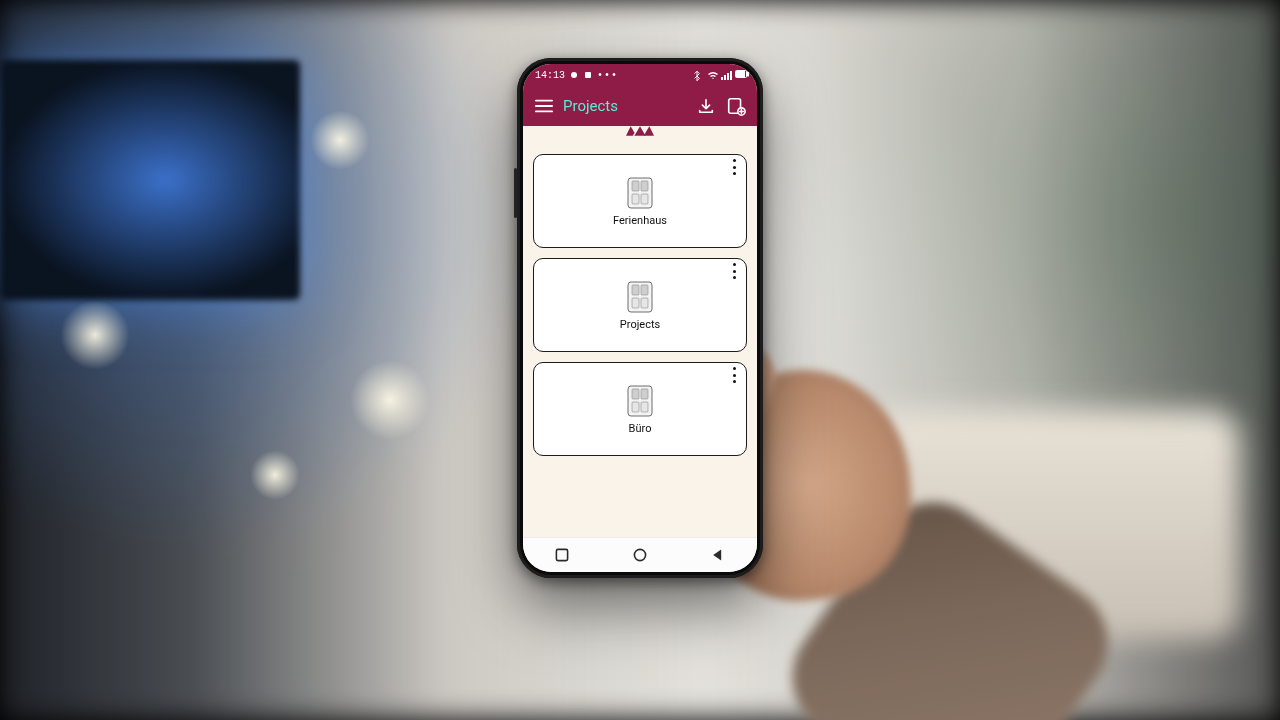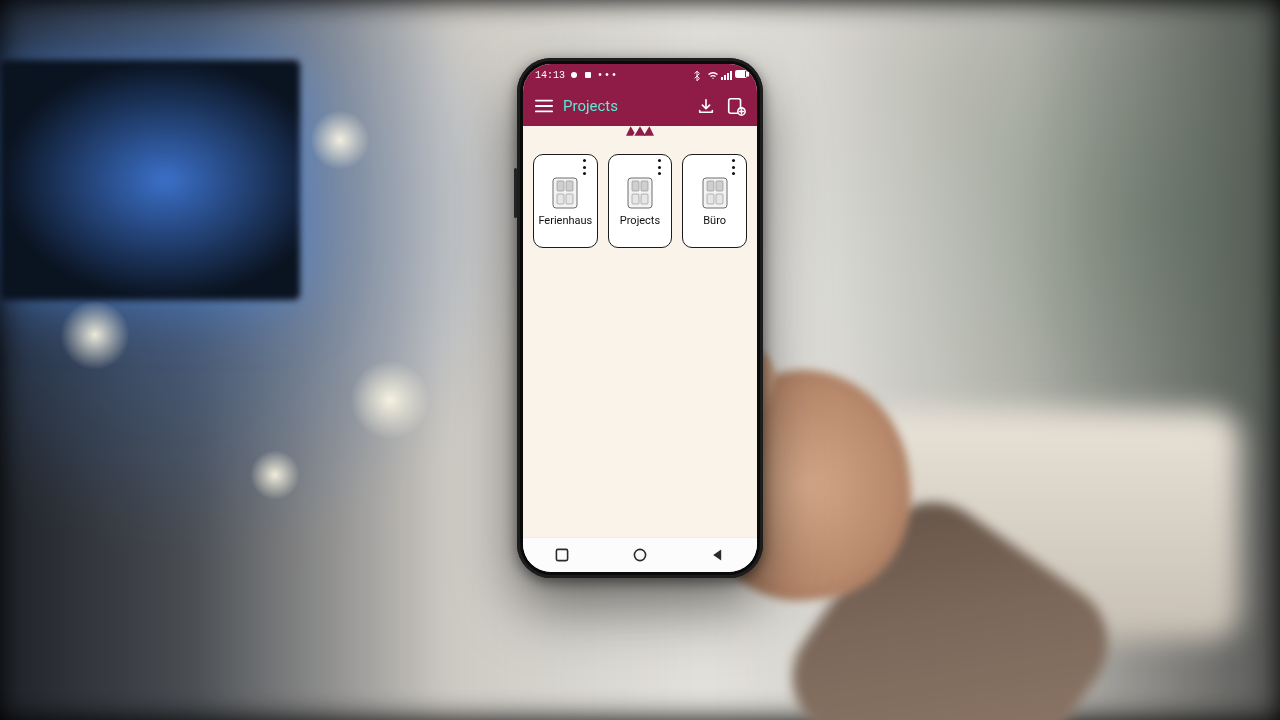--- a/index.html
+++ b/index.html
@@ -173,21 +173,21 @@
   }
   .brand-chip svg { margin-top:-2px; }
 
   
   .content {
     flex:1;
     padding:10px 10px 0 10px;
   }
   .grid {
     display:grid;
-    grid-template-columns: 1fr 1fr 1fr;
+    grid-template-columns: 1fr;
     gap:10px;
   }
   .card {
     position:relative;
     background:#ffffff;
     border:1.5px solid #1c1c1c;
     border-radius:10px;
     height:92px;
     display:flex;
     flex-direction:column;

